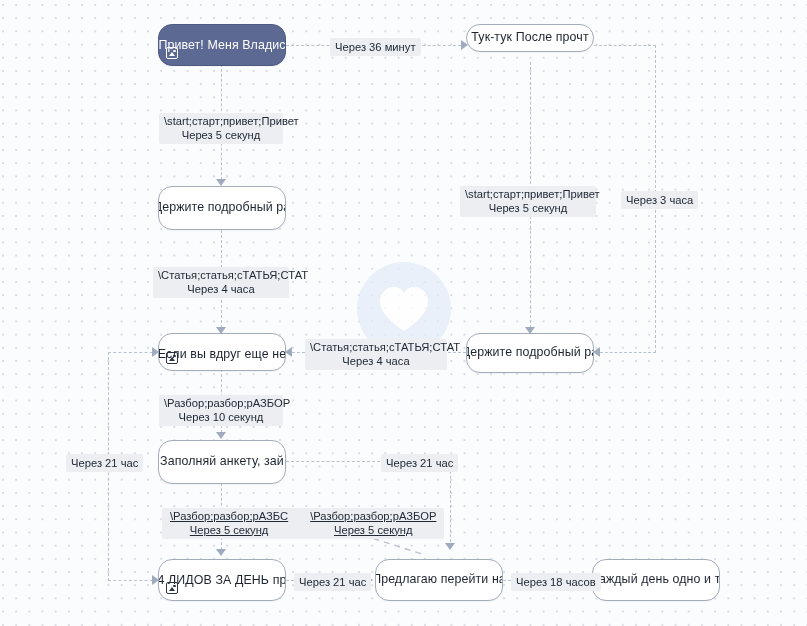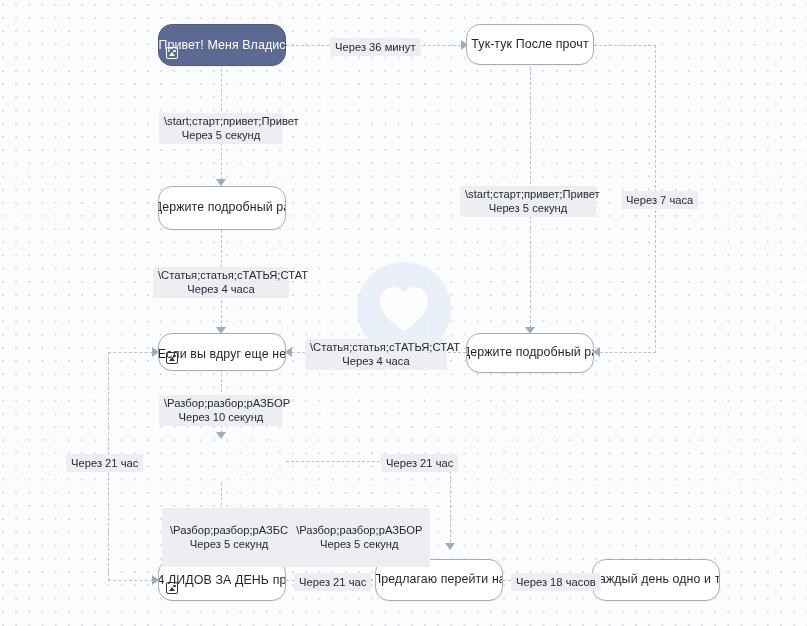--- a/index.html
+++ b/index.html
@@ -144,22 +144,23 @@
     white-space:nowrap;
     text-align:center;
     box-sizing:border-box;
   }
   .elabel.one{
     line-height:14px;
   }
   .elabel .l1,.elabel .l2{display:block;}
   .elabel.pair{
     display:flex;
-    gap:0px;
-    padding:16px 4px;
+    gap:14px;
+    padding:2px 4px;
+    text-decoration:underline;
   }
   .elabel.pair > div{
     text-align:center;
     padding:0 4px;
   }
 </style>
 </head>
 <body>
 
 <div id="canvas">
@@ -214,37 +215,40 @@
 
   <svg class="edge" style="left:0; top:0; width:807px; height:626px;">
     <line x1="300" y1="515" x2="425" y2="555" stroke="#b9c2d0" stroke-width="1.4" stroke-dasharray="6 5"></line>
   </svg>
 
   <div class="node dark hasicon" style="left:158px; top:24px; width:128px; height:42px;">
     <span class="label">Привет! Меня Владис</span>
     <span class="nodeicon"></span>
   </div>
 
-  <div class="node" style="left:466px; top:24px; width:128px; height:41px;">
+  <div class="node" style="left:466px; top:24px; width:128px; height:28px;">
     <span class="label">Тук-тук  После прочт</span>
   </div>
 
   <div class="node" style="left:158px; top:186px; width:128px; height:44px;">
     <span class="label">Держите подробный ра</span>
   </div>
 
   <div class="node hasicon" style="left:158px; top:333px; width:128px; height:38px;">
     <span class="label">Если вы вдруг еще не</span>
     <span class="nodeicon"></span>
   </div>
 
   <div class="node" style="left:466px; top:333px; width:128px; height:40px;">
     <span class="label">Держите подробный ра</span>
   </div>
 
+  <div class="node" style="left:158px; top:440px; width:128px; height:44px;">
+    <span class="label">Заполняй анкету, зай</span>
+  </div>
 
   <div class="node hasicon" style="left:158px; top:559px; width:128px; height:42px;">
     <span class="label">14 ЛИДОВ ЗА ДЕНЬ при</span>
     <span class="nodeicon"></span>
   </div>
 
   <div class="node" style="left:375px; top:559px; width:128px; height:42px;">
     <span class="label">Предлагаю перейти на</span>
   </div>
 
@@ -265,21 +269,21 @@
     <span class="l1">\Статья;статья;сТАТЬЯ;СТАТ</span>
     <span class="l2">Через 4 часа</span>
   </div>
 
   <div class="elabel" style="left:460px; top:186px; width:136px;">
     <span class="l1">\start;старт;привет;Привет</span>
     <span class="l2">Через 5 секунд</span>
   </div>
 
   <div class="elabel one" style="left:621px; top:191px;">
-    <span class="l1">Через 7 часа</span>
+    <span class="l1">Через 3 часа</span>
   </div>
 
   <div class="elabel" style="left:305px; top:339px; width:142px;">
     <span class="l1">\Статья;статья;сТАТЬЯ;СТАТ</span>
     <span class="l2">Через 4 часа</span>
   </div>
 
   <div class="elabel" style="left:159px; top:395px; width:124px;">
     <span class="l1">\Разбор;разбор;рАЗБОР</span>
     <span class="l2">Через 10 секунд</span>

